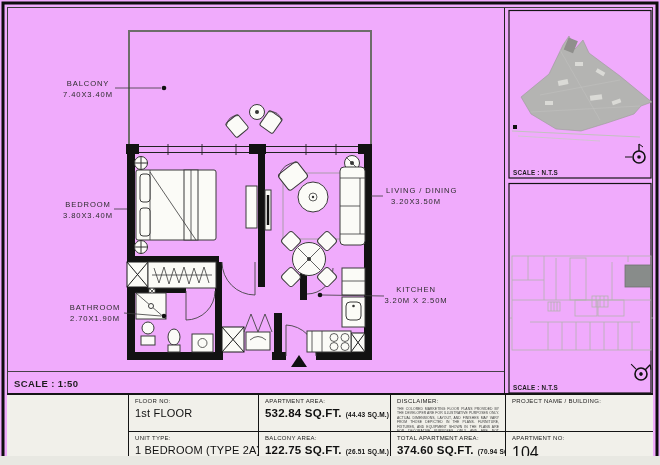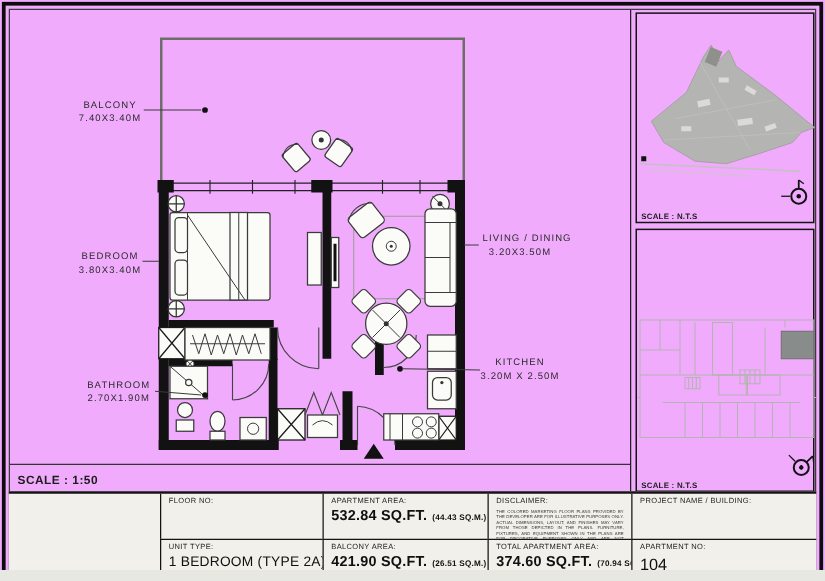--- a/index.html
+++ b/index.html
@@ -19,21 +19,21 @@
       grid-template-columns:121px 130px 132px 115px 148px;grid-template-rows:36px 28px;
       border-top:2px solid #141414;border-bottom:3px solid #141414;background:#f1f0ea;}
   .cell{border-left:1px solid #141414;padding:3px 6px 2px 6px;box-sizing:border-box;overflow:hidden;}
   .cell.no-left{border-left:none;}
   .cell.row2{border-top:1px solid #141414;}
   .empty-cell{grid-row:1/3;grid-column:1;}
   .lbl{font-size:6px;letter-spacing:.3px;color:#1b1b1b;margin-bottom:3px;white-space:nowrap;}
   .val{font-size:11px;color:#101010;letter-spacing:.2px;white-space:nowrap;}
   .val.big{font-size:11.5px;font-weight:bold;}
   .metric{font-size:6.5px;font-weight:bold;margin-left:4px;}
-  .apt-no{font-size:13px;color:#101010;}
+  .apt-no{font-size:16px;color:#101010;}
   .disc{font-size:3.4px;line-height:1.32;color:#3a3a3a;letter-spacing:.05px;text-align:justify;}
 </style>
 </head>
 <body>
 
 <div class="sheet">
 
 <svg width="660" height="465" viewBox="0 0 660 465">
 
   <rect x="3" y="3" width="654" height="459" fill="none" stroke="#0d0d0d" stroke-width="3"></rect>
@@ -290,41 +290,42 @@
       <line x1="0" y1="-13" x2="4" y2="-10" stroke="#111" stroke-width="1"></line>
     </g>
   </g>
 </svg>
 
 <div class="info-table">
   <div class="cell no-left empty-cell"></div>
 
   <div class="cell">
     <div class="lbl">FLOOR NO:</div>
+    <div class="val">1st FLOOR</div>
   </div>
   <div class="cell">
     <div class="lbl">APARTMENT AREA:</div>
     <div class="val big"><span>532.84 SQ.FT.</span><span class="metric">(44.43 SQ.M.)</span></div>
   </div>
   <div class="cell">
     <div class="lbl">DISCLAIMER:</div>
     <div class="disc">THE COLORED MARKETING FLOOR PLANS PROVIDED BY THE DEVELOPER ARE FOR ILLUSTRATIVE PURPOSES ONLY. ACTUAL DIMENSIONS, LAYOUT, AND FINISHES MAY VARY FROM THOSE DEPICTED IN THE PLANS. FURNITURE, FIXTURES, AND EQUIPMENT SHOWN IN THE PLANS ARE FOR DECORATIVE PURPOSES ONLY AND ARE NOT INCLUDED IN THE PURCHASE OR LEASE OF THE PROPERTY. THE DEVELOPER RESERVES THE RIGHT TO MAKE MODIFICATIONS, REVISIONS, AND CHANGES TO THE FLOOR PLANS, SPECIFICATIONS, AND RELEASED WITHOUT PRIOR NOTICE.</div>
   </div>
   <div class="cell">
     <div class="lbl">PROJECT NAME / BUILDING:</div>
     <div class="val"></div>
   </div>
 
   <div class="cell row2">
     <div class="lbl">UNIT TYPE:</div>
     <div class="val">1 BEDROOM (TYPE 2A)</div>
   </div>
   <div class="cell row2">
     <div class="lbl">BALCONY AREA:</div>
-    <div class="val big"><span>421.90 SQ.FT.</span><span class="metric">(26.51 SQ.M.)</span></div>
+    <div class="val big"><span>122.75 SQ.FT.</span><span class="metric">(26.51 SQ.M.)</span></div>
   </div>
   <div class="cell row2">
     <div class="lbl">TOTAL APARTMENT AREA:</div>
     <div class="val big"><span>374.60 SQ.FT.</span><span class="metric">(70.94 SQ.M.)</span></div>
   </div>
   <div class="cell row2">
     <div class="lbl">APARTMENT NO:</div>
     <div class="apt-no">104</div>
   </div>
 </div>

